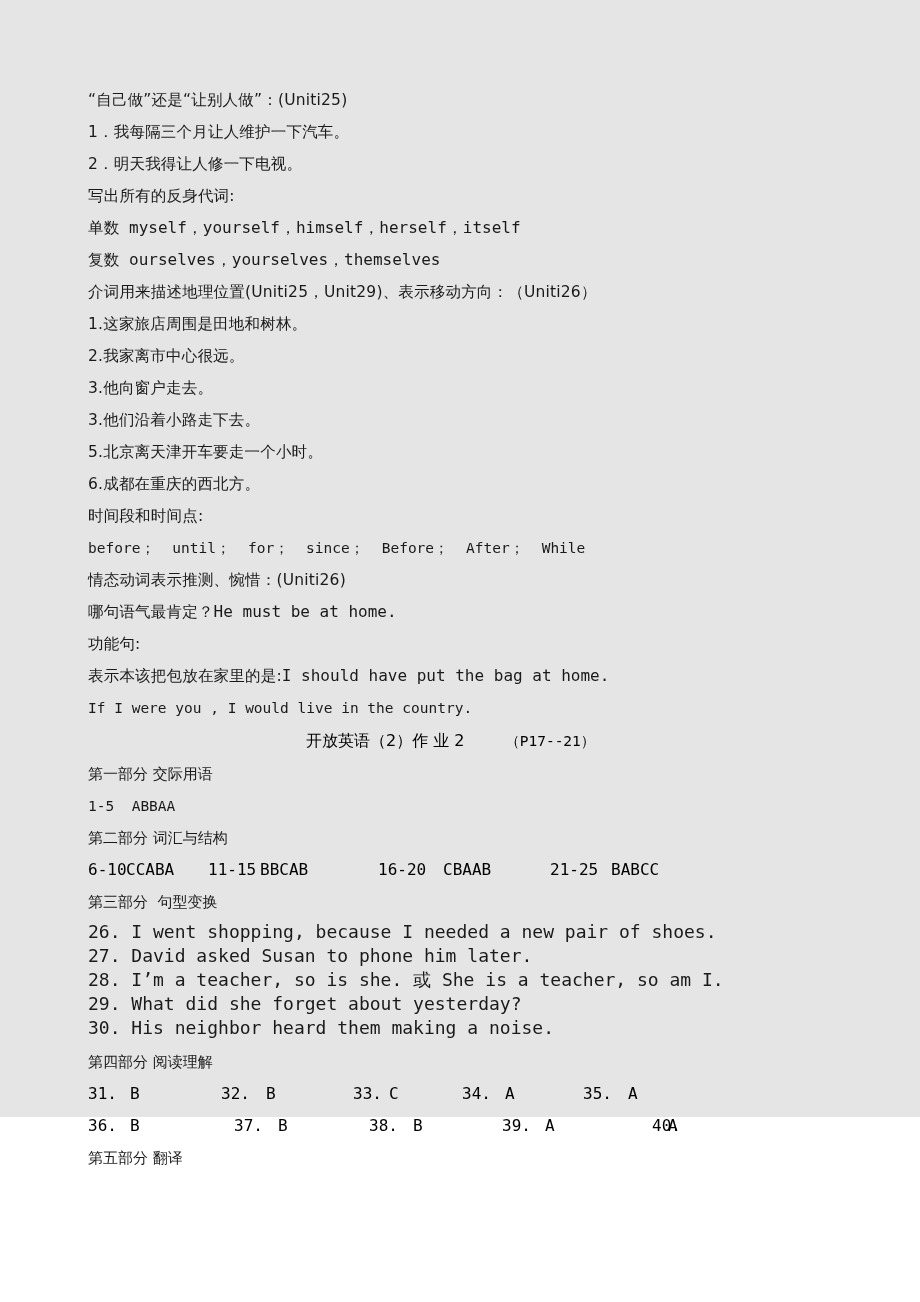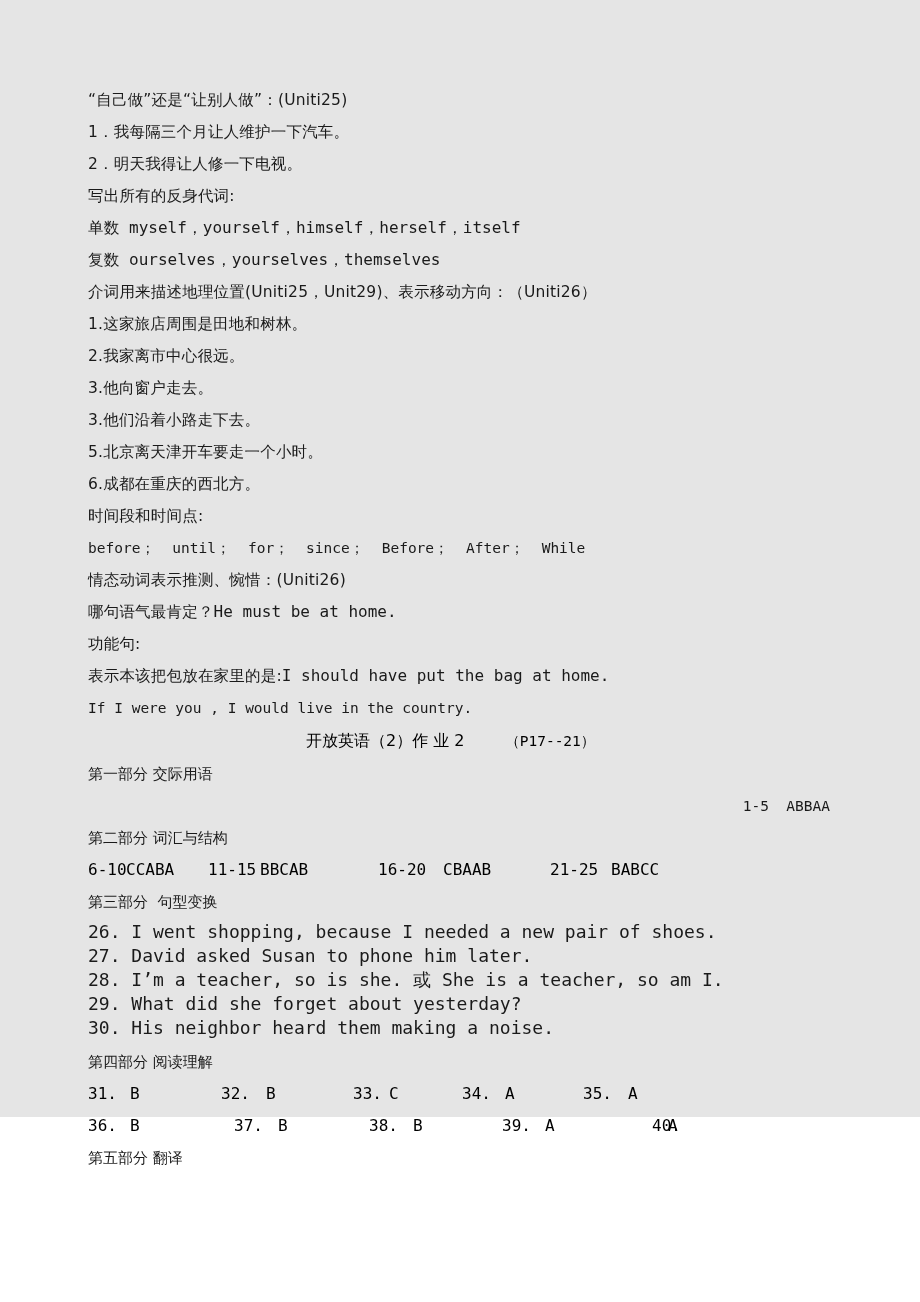--- a/index.html
+++ b/index.html
@@ -90,21 +90,20 @@
     font-family: "DejaVu Sans", sans-serif;
   }
 
   
   .l-key {
     font-size: 14.5px;
     line-height: 32px;
     height: 32px;
     white-space: pre;
     font-family: "DejaVu Sans Mono", monospace;
-    text-align: right;
   }
 
   
   .l-tight {
     font-size: 18px;
     line-height: 24px;
     height: 24px;
     white-space: pre;
     font-family: "DejaVu Sans Mono", monospace;
   }

